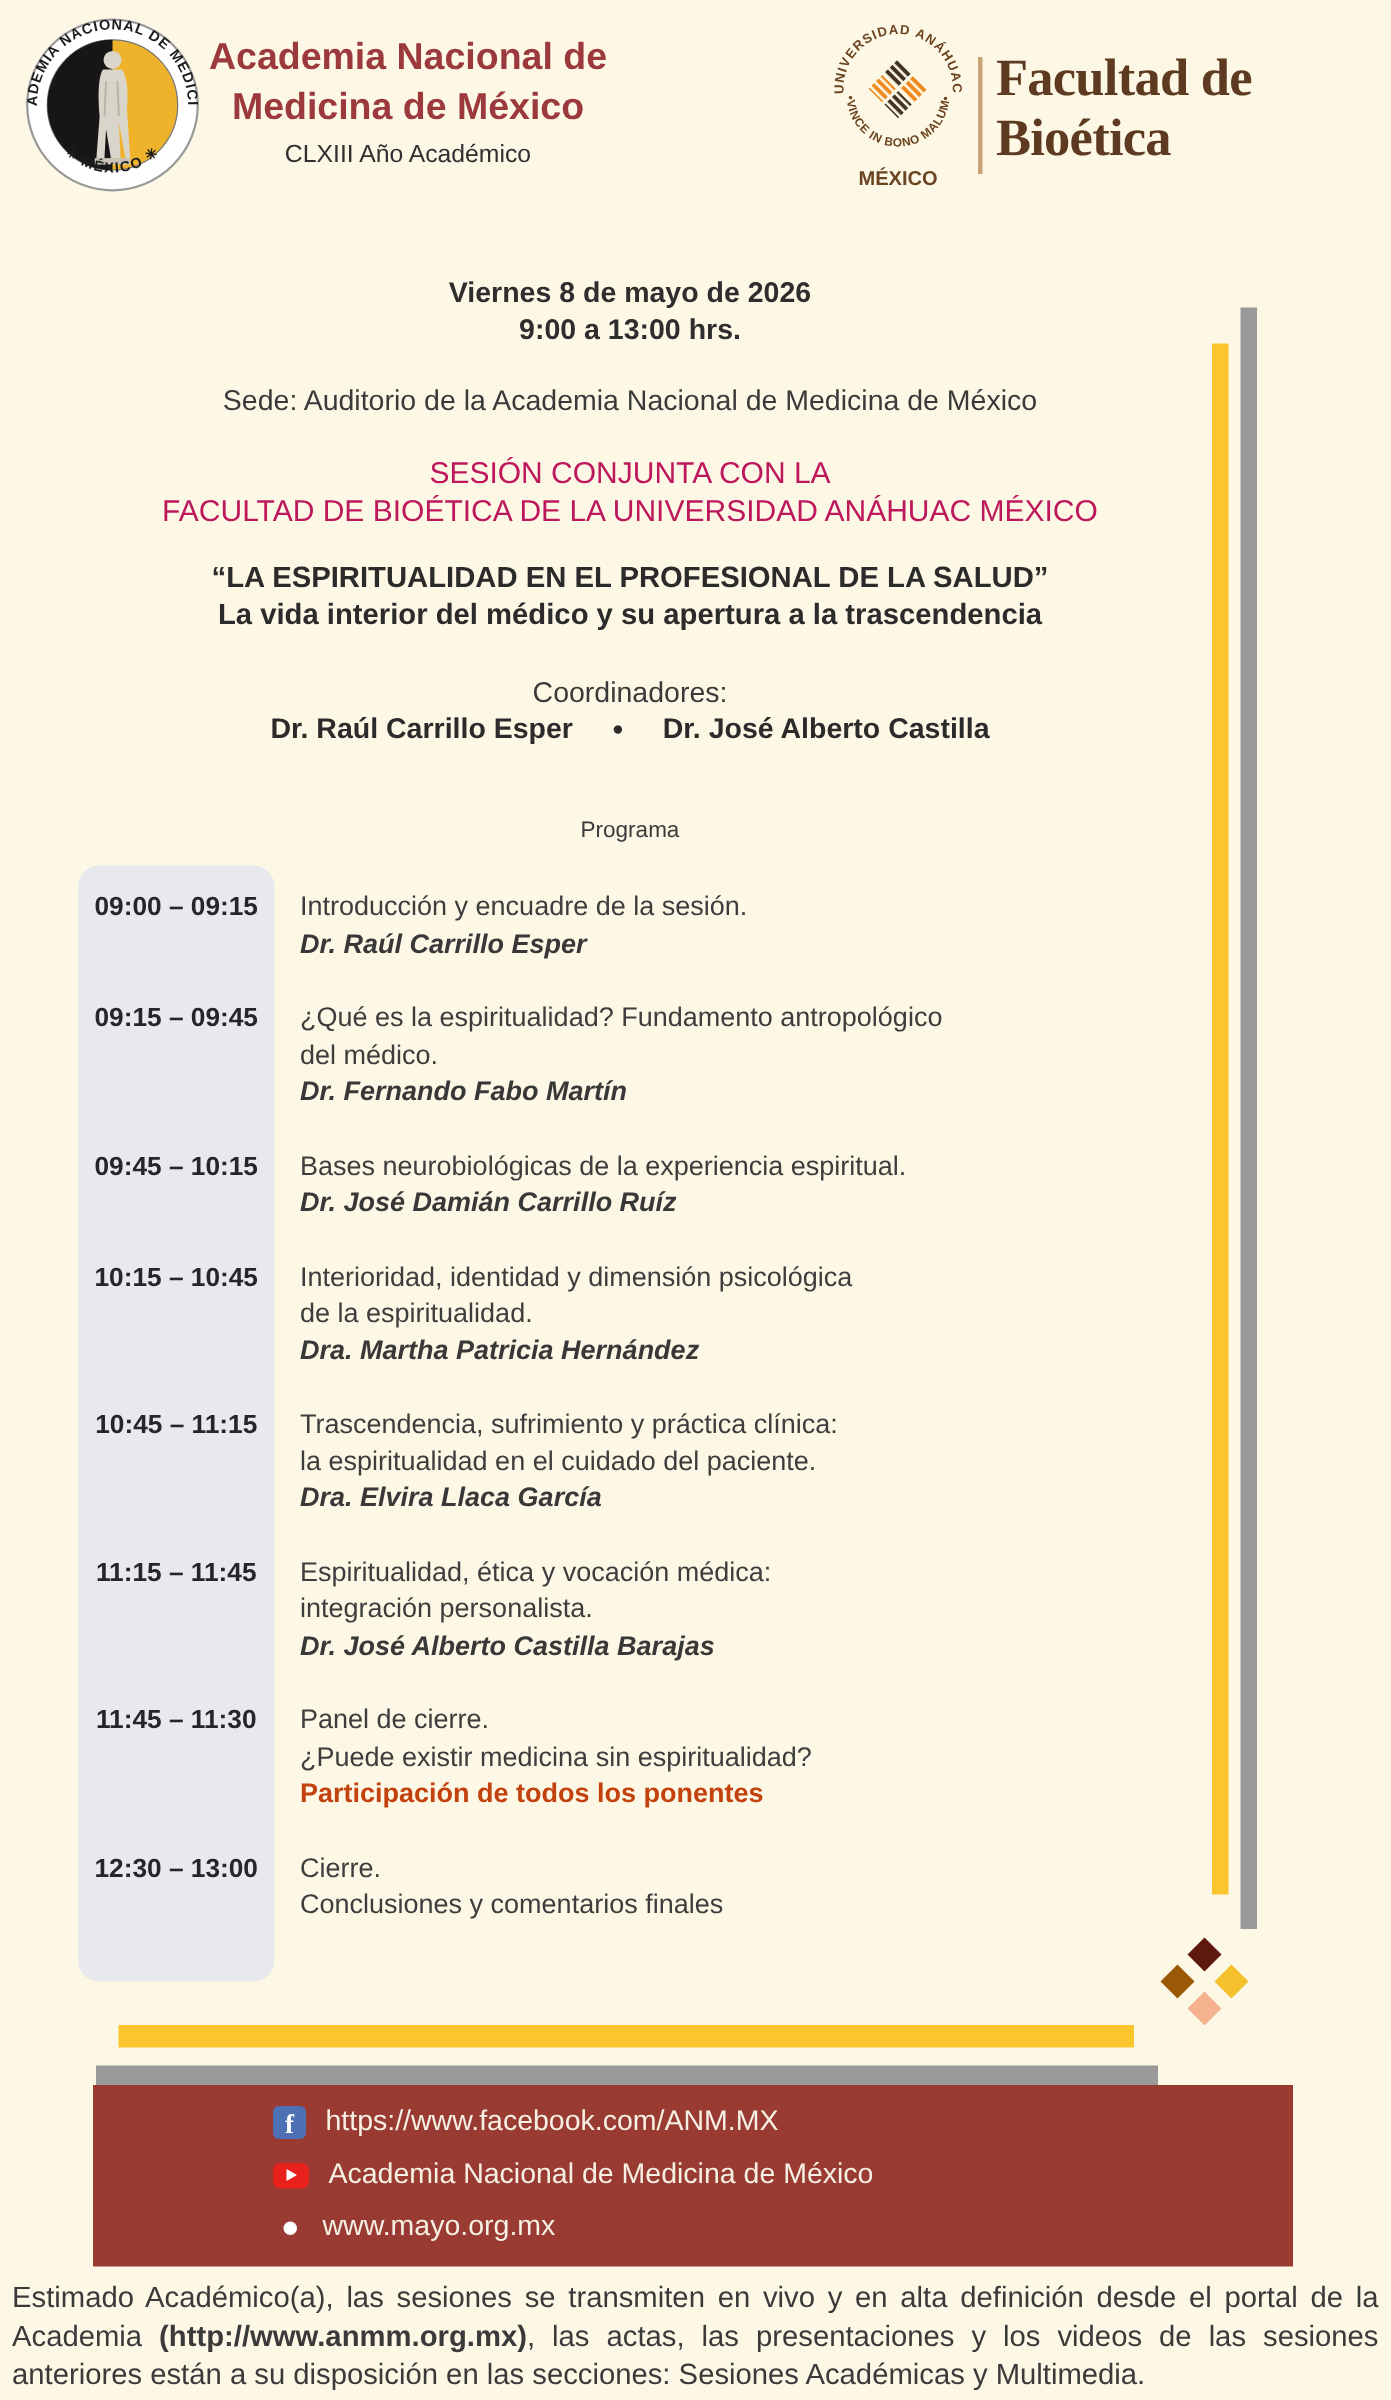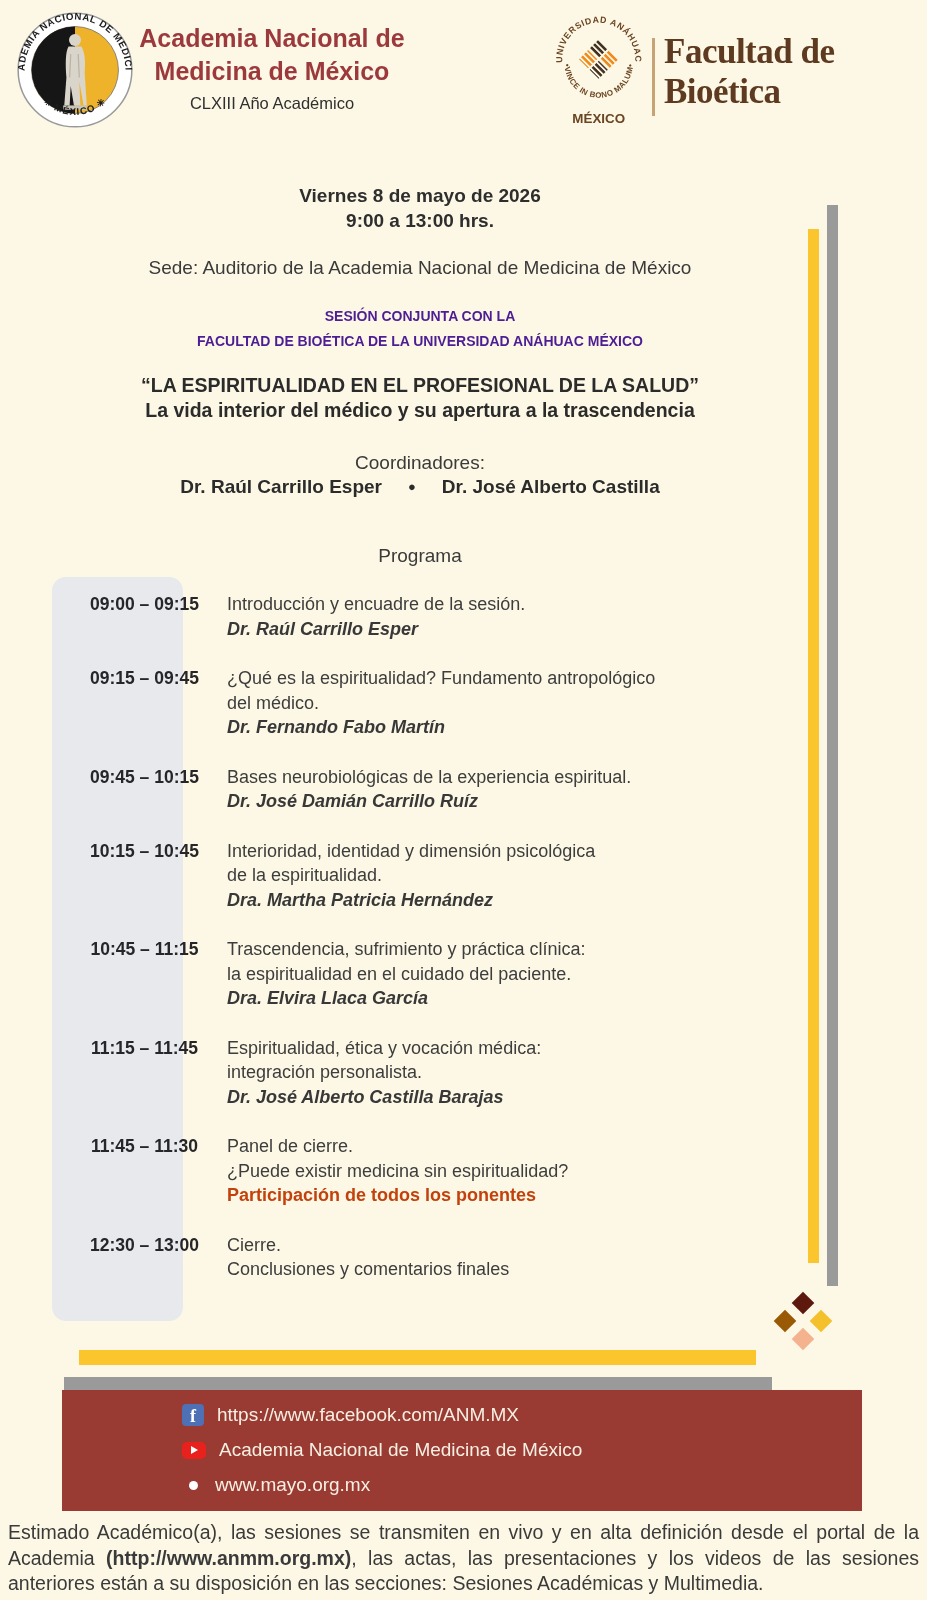--- a/index.html
+++ b/index.html
@@ -15,32 +15,32 @@
   .anahuac{position:absolute;left:548px;top:12px;width:110px;height:120px;}
   .fac-divider{position:absolute;left:652px;top:38px;width:3px;height:78px;background:#c7a376;}
   .fac-block{position:absolute;left:664px;top:32px;font-family:"Liberation Serif",serif;
              font-weight:bold;color:#5e3a20;font-size:35px;line-height:40px;letter-spacing:-0.5px;}
 
   
   .cblock{position:absolute;left:60px;width:720px;text-align:center;color:#333;}
   .b{font-weight:bold;}
   .date-block{top:183px;font-size:19px;font-weight:bold;line-height:25px;color:#2e2e2e;}
   .venue{top:257px;font-size:19px;color:#3a3a3a;}
-  .joint{top:304px;font-size:14px;font-weight:bold;line-height:25px;color:#4c1d95;}
+  .joint{top:304px;font-size:20px;font-weight:normal;line-height:25px;color:#be185d;}
   .title-line{top:374px;font-size:19.5px;font-weight:bold;color:#2b2b2b;}
   .subtitle-line{top:399px;font-size:19.5px;font-weight:bold;color:#2b2b2b;}
   .coord-label{top:452px;font-size:19px;color:#3a3a3a;}
   .coord-names{top:476px;font-size:19px;font-weight:bold;color:#2b2b2b;}
   .coord-sep{display:inline-block;margin:0 26px;font-size:13px;vertical-align:2px;}
-  .program-label{top:545px;font-size:19px;color:#3a3a3a;}
+  .program-label{top:545px;font-size:15px;color:#3a3a3a;}
 
   
   .time-col-bg{position:absolute;left:52px;top:577px;width:131px;height:744px;background:#e7e9ed;border-radius:14px;}
   .schedule{position:absolute;left:52px;top:592px;width:740px;display:flex;flex-direction:column;gap:25px;}
-  .srow{display:flex;padding-left:27px;}
+  .srow{display:flex;}
   .time{width:131px;flex:0 0 131px;text-align:center;font-weight:bold;font-size:17.5px;color:#26262a;line-height:24.5px;}
   .desc{margin-left:17px;font-size:18px;color:#3d3d3d;line-height:24.5px;text-align:left;}
   .desc .speaker{font-weight:bold;font-style:italic;color:#383838;}
   .desc .emphasis{font-weight:bold;color:#c2410c;}
 
   
   .vbar-gray{position:absolute;left:827px;top:205px;width:11px;height:1081px;background:#9a9a9a;}
   .vbar-yellow{position:absolute;left:808px;top:229px;width:11px;height:1034px;background:#fbc52d;}
   .hbar-yellow{position:absolute;left:79px;top:1350px;width:677px;height:15px;background:#fbc52d;}
   .hbar-gray{position:absolute;left:64px;top:1377px;width:708px;height:15px;background:#9a9a9a;}

